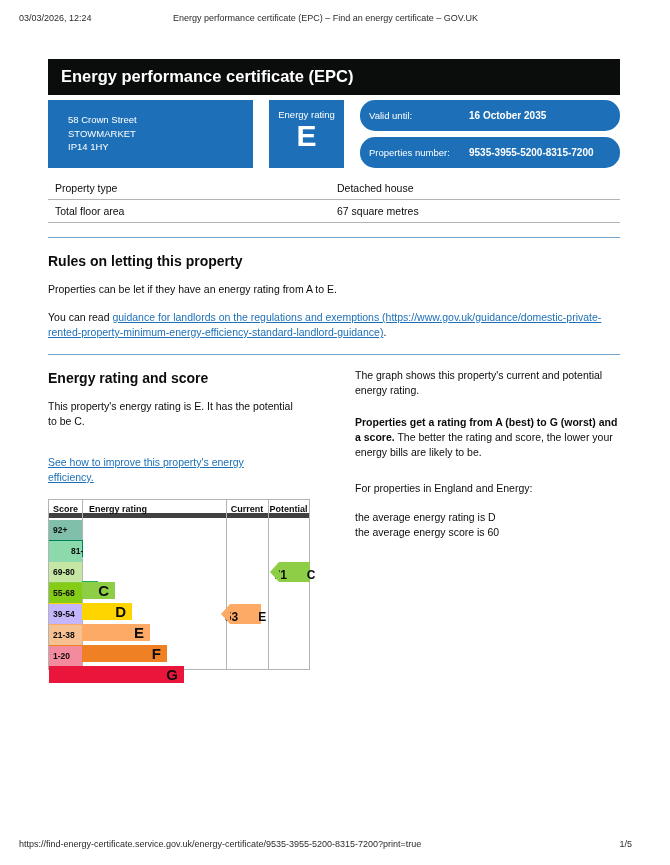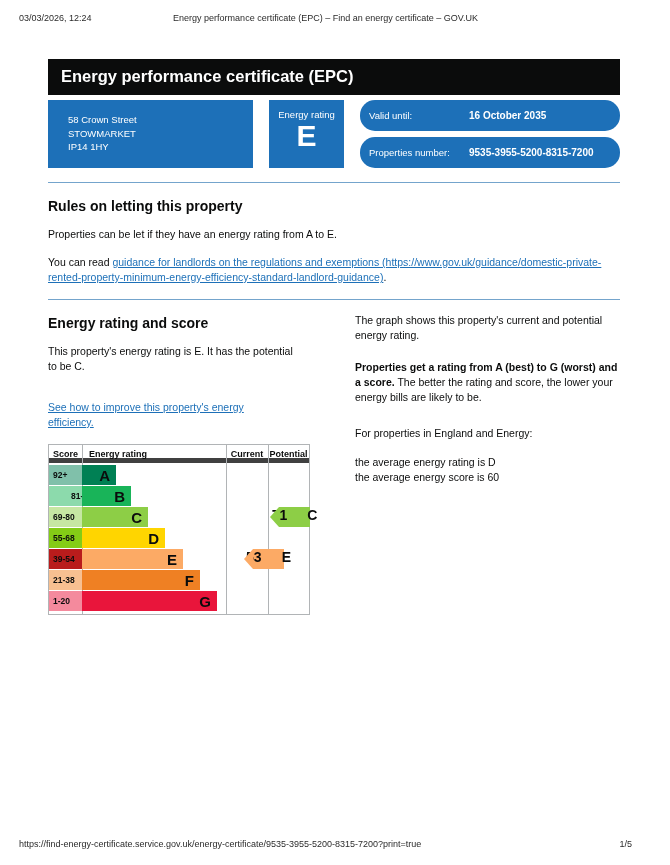--- a/index.html
+++ b/index.html
@@ -56,24 +56,24 @@
   .avg-lines { font-size: 10.5px; line-height: 15px; margin-top: 14px; }
   
   .chart { position: relative; width: 262px; margin-top: 14px; border: 1px solid #b1b4b6; }
   .vline { position: absolute; top: 0; bottom: 0; width: 1px; background: #b1b4b6; }
   .chart-header { display: flex; height: 18px; line-height: 18px; border-bottom: 5px solid #404040; font-weight: bold; font-size: 9px; }
   .ch0 { width: 33px; text-align: center; }
   .ch1 { width: 144px; padding-left: 7px; }
   .ch2 { width: 42px; text-align: center; }
   .ch3 { flex: 1; text-align: center; }
   .chart-body { position: relative; padding: 2px 0; }
-  .epc-row { display: flex; height: 20px; margin-bottom: 1px; }
+  .epc-row { display: flex; height: 20px; margin-bottom: 1px; flex-direction: column; }
   .score-cell { width: 33px; font-size: 8.5px; font-weight: bold; line-height: 20px; padding-left: 4px; }
   .band { display: flex; align-items: center; justify-content: flex-end; padding-right: 6px; font-weight: bold; font-size: 15px; }
-  .arrow { position: absolute; height: 20px; width: 31px; display: flex; align-items: flex-start; justify-content: center; gap: 20px; font-weight: bold; font-size: 14px; }
+  .arrow { position: absolute; height: 20px; width: 31px; display: flex; align-items: flex-end; justify-content: center; gap: 20px; font-weight: bold; font-size: 12px; }
   .arrow::before { content: ""; position: absolute; left: -9px; top: 0;
     border-top: 10px solid transparent; border-bottom: 10px solid transparent;
     border-right: 9px solid var(--c); }
 </style>
 </head>
 <body>
 
 <div class="print-header">
   <span class="ph-date">03/03/2026, 12:24</span>
   <div class="ph-title">Energy performance certificate (EPC) – Find an energy certificate – GOV.UK</div>
@@ -100,20 +100,30 @@
         <span class="ml">Valid until:</span>
         <span class="mv">16 October 2035</span>
       </div>
       <div class="blue meta-row">
         <span class="ml">Properties number:</span>
         <span class="mv">9535-3955-5200-8315-7200</span>
       </div>
     </div>
   </div>
 
+  <div class="kv-table">
+    <div class="kv-row">
+      <span class="kv-label">Property type</span>
+      <span>Detached house</span>
+    </div>
+    <div class="kv-row">
+      <span class="kv-label">Total floor area</span>
+      <span>67 square metres</span>
+    </div>
+  </div>
 
   <hr class="blue-rule">
 
   <h2>Rules on letting this property</h2>
   <p>Properties can be let if they have an energy rating from A to E.</p>
   <p><span>You can read </span><a href="#">guidance for landlords on the regulations and exemptions (https://www.gov.uk/guidance/domestic-private-rented-property-minimum-energy-efficiency-standard-landlord-guidance)</a><span>.</span></p>
 
   <hr class="blue-rule">
 
   <div class="cols">
@@ -143,32 +153,32 @@
             </div>
             <div class="epc-row">
               <div class="score-cell" style="background: rgb(198, 231, 163);">69-80</div>
               <div class="band" style="background: rgb(141, 206, 70); width: 66px;">C</div>
             </div>
             <div class="epc-row">
               <div class="score-cell" style="background: #84cc16;">55-68</div>
               <div class="band" style="background: rgb(255, 213, 0); width: 83px;">D</div>
             </div>
             <div class="epc-row">
-              <div class="score-cell" style="background: #b91c1c;">39-54</div>
+              <div class="score-cell" style="background: #c4b5fd;">39-54</div>
               <div class="band" style="background: rgb(252, 170, 101); width: 101px;">E</div>
             </div>
             <div class="epc-row">
               <div class="score-cell" style="background: rgb(247, 192, 145);">21-38</div>
               <div class="band" style="background: rgb(239, 128, 35); width: 118px;">F</div>
             </div>
             <div class="epc-row">
               <div class="score-cell" style="background: rgb(244, 138, 157);">1-20</div>
               <div class="band" style="background: rgb(233, 21, 59); width: 135px;">G</div>
             </div>
-            <div class="arrow" style="background: rgb(252, 170, 101); --c: #fcaa65; left: 204px; top: 86px;">
+            <div class="arrow" style="background: rgb(252, 170, 101); --c: #fcaa65; left: 181px; top: 86px;">
               <span>53</span>
               <span>E</span>
             </div>
             <div class="arrow" style="background: rgb(141, 206, 70); --c: #8dce46; left: 230px; top: 44px;">
               <span>71</span>
               <span>C</span>
             </div>
           </div>
       </div>
     </div>

